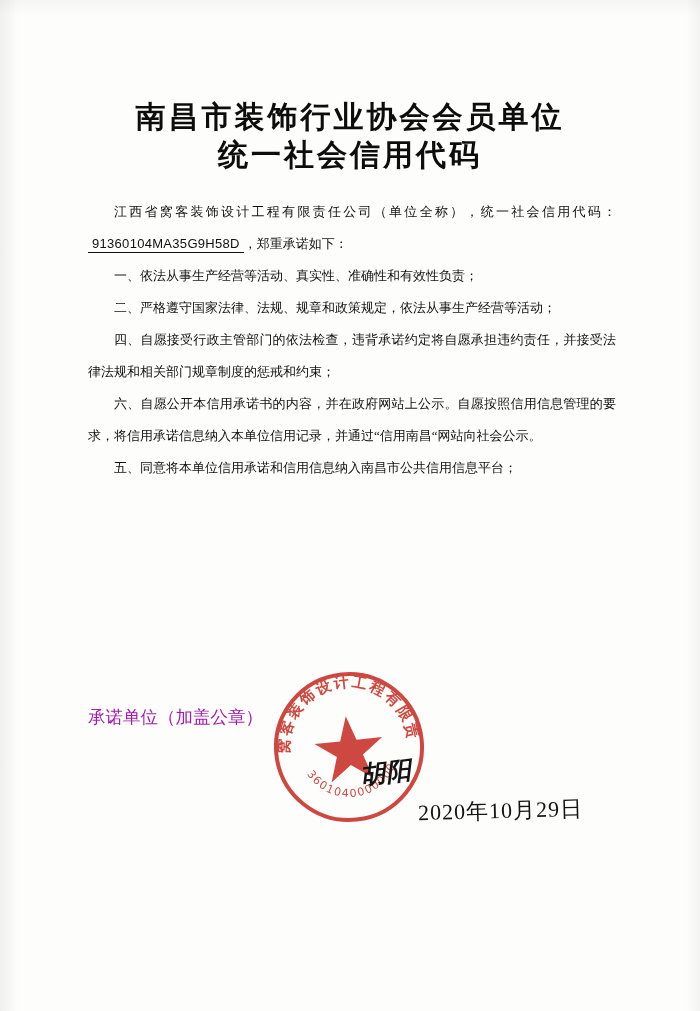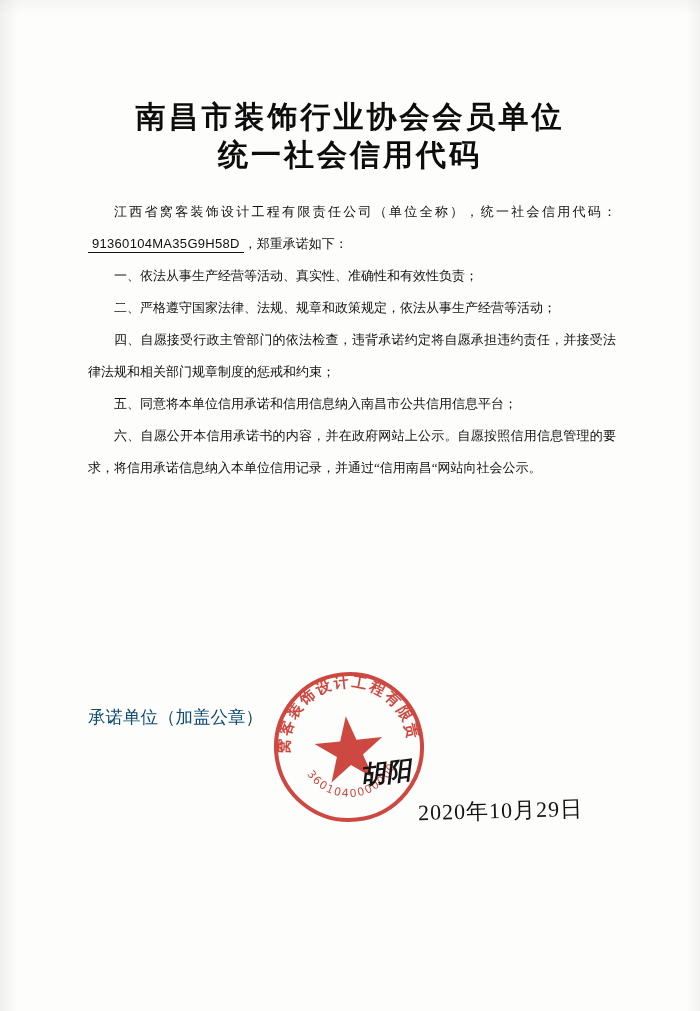--- a/index.html
+++ b/index.html
@@ -81,21 +81,21 @@
     padding: 0 4px 1px 4px;
     font-family: "Liberation Sans", "DejaVu Sans", sans-serif;
     letter-spacing: 0.3px;
   }
 
   .sign-block {
     position: absolute;
     left: 88px;
     top: 700px;
     width: 528px;
-    color: #0c4a6e;
+    color: #a21caf;
     font-size: 17.5px;
     line-height: 34px;
   }
   .sign-row {
     position: relative;
     height: 62px;
   }
   .sign-row .label {
     display: inline-block;
   }
@@ -147,22 +147,22 @@
       <div class="title-line">南昌市装饰行业协会会员单位</div>
       <div class="title-line">统一社会信用代码</div>
     </div>
 
     <div class="content">
       <p class="para"><span>江西省窝客装饰设计工程有限责任公司（单位全称），统一社会信用代码：</span><span class="underlined">91360104MA35G9H58D</span><span>，郑重承诺如下：</span></p>
 
       <p class="para">一、依法从事生产经营等活动、真实性、准确性和有效性负责；</p>
       <p class="para">二、严格遵守国家法律、法规、规章和政策规定，依法从事生产经营等活动；</p>
       <p class="para">四、自愿接受行政主管部门的依法检查，违背承诺约定将自愿承担违约责任，并接受法律法规和相关部门规章制度的惩戒和约束；</p>
+      <p class="para">六、自愿公开本信用承诺书的内容，并在政府网站上公示。自愿按照信用信息管理的要求，将信用承诺信息纳入本单位信用记录，并通过“信用南昌“网站向社会公示。</p>
       <p class="para">五、同意将本单位信用承诺和信用信息纳入南昌市公共信用信息平台；</p>
-      <p class="para">六、自愿公开本信用承诺书的内容，并在政府网站上公示。自愿按照信用信息管理的要求，将信用承诺信息纳入本单位信用记录，并通过“信用南昌“网站向社会公示。</p>
     </div>
 
     <div class="sign-block">
       <div class="sign-row">
         <span class="label">承诺单位（加盖公章）</span>
       </div>
     </div>
 
     <div class="seal">
       <svg width="166" height="166" viewBox="0 0 166 166" xmlns="http://www.w3.org/2000/svg">

